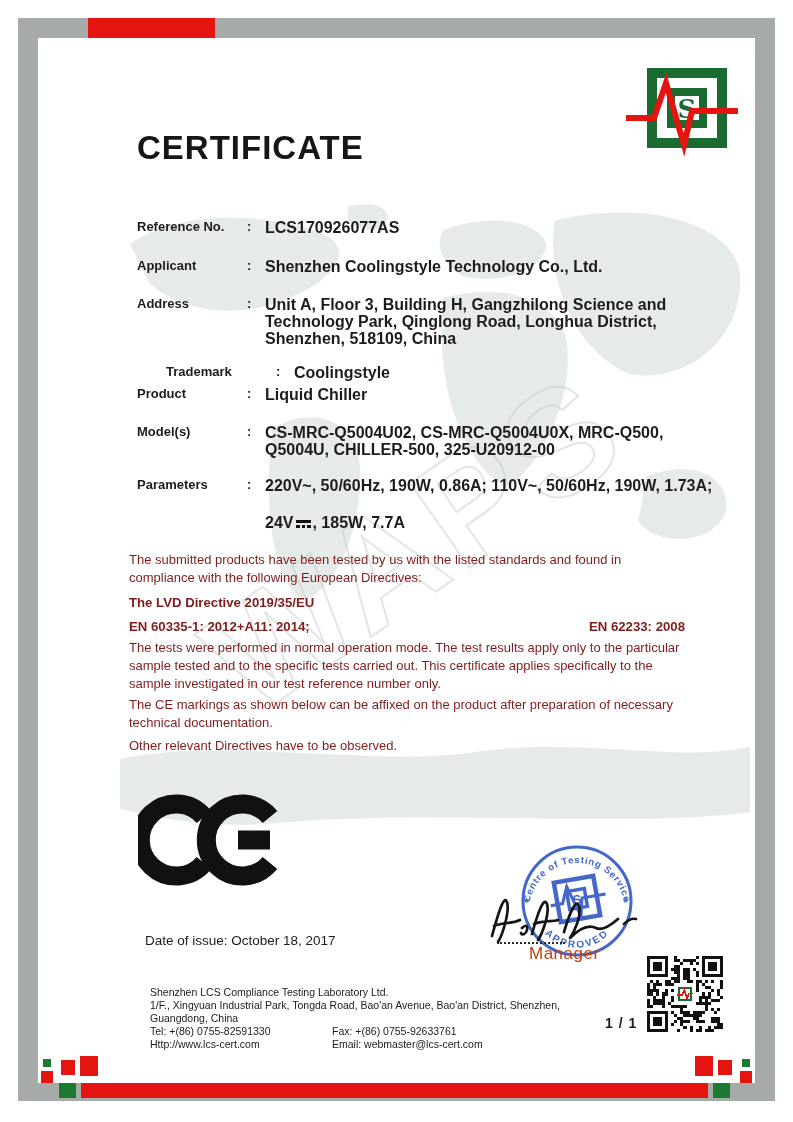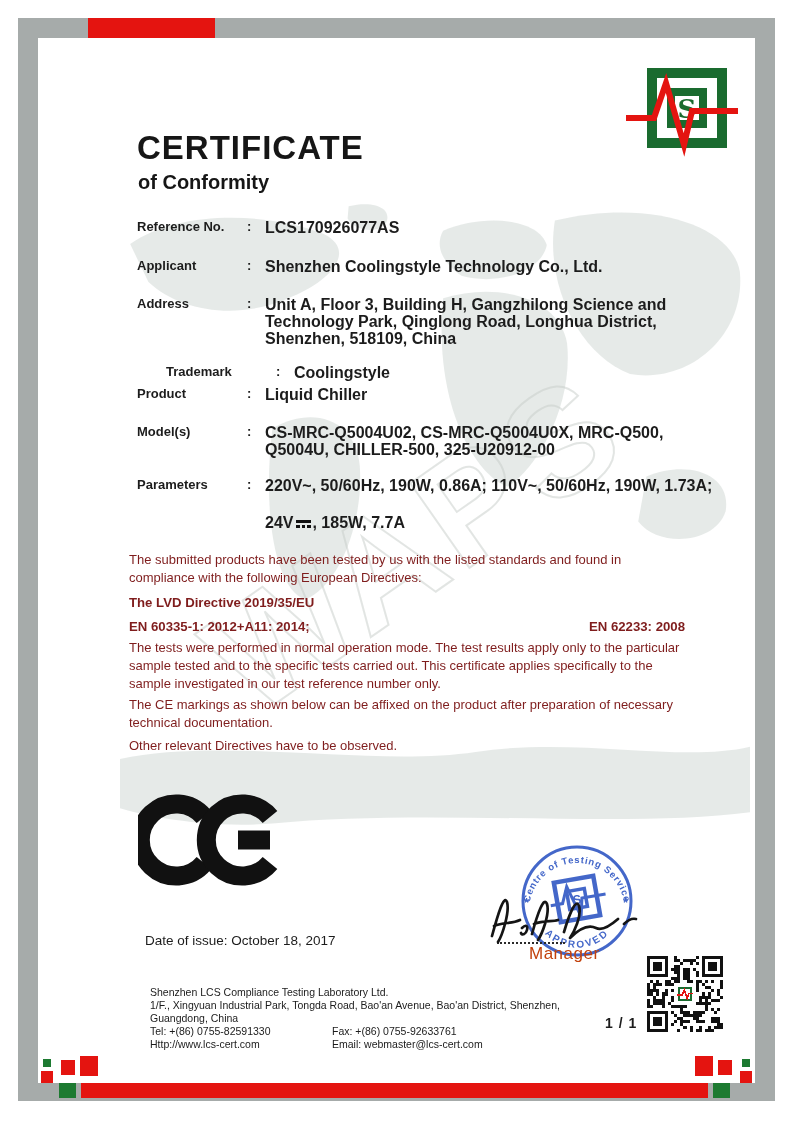--- a/index.html
+++ b/index.html
@@ -108,21 +108,20 @@
 
   <svg class="abs logo" viewBox="0 0 112 97">
     <rect x="26" y="10" width="70" height="70" fill="none" stroke="var(--logo-green)" stroke-width="10"></rect>
     <rect x="45" y="29" width="32" height="32" fill="none" stroke="var(--logo-green)" stroke-width="8"></rect>
     <text x="61" y="55" text-anchor="middle" style="font-size:26px;fill:var(--logo-green);">S</text>
     <polyline points="0,55 28,55 40,20 58,82 66,48 112,48" fill="none" stroke="var(--accent-red)" stroke-width="6"></polyline>
   </svg>
 
   <div class="abs title">
     <h1>CERTIFICATE</h1>
-    <h2>of Conformity</h2>
   </div>
 
   <div class="abs row" style="top:219px;">
     <span class="lbl">Reference No.</span>
     <span class="col">:</span>
     <span class="val">LCS170926077AS</span>
   </div>
   <div class="abs row" style="top:258px;">
     <span class="lbl">Applicant</span>
     <span class="col">:</span>

